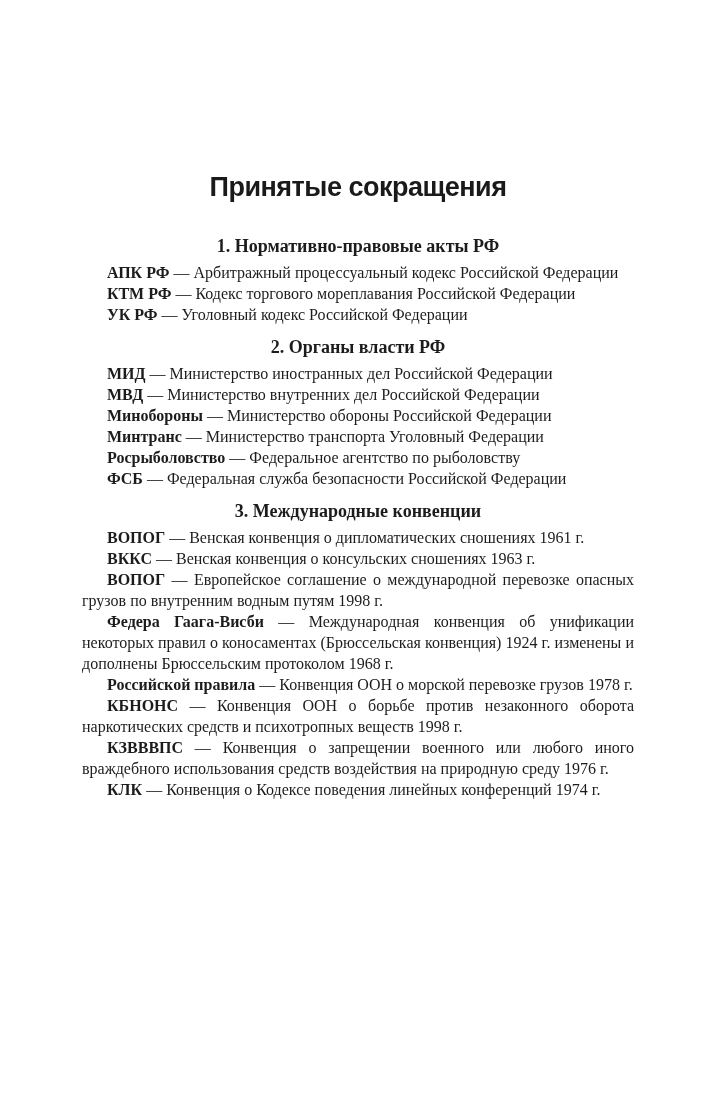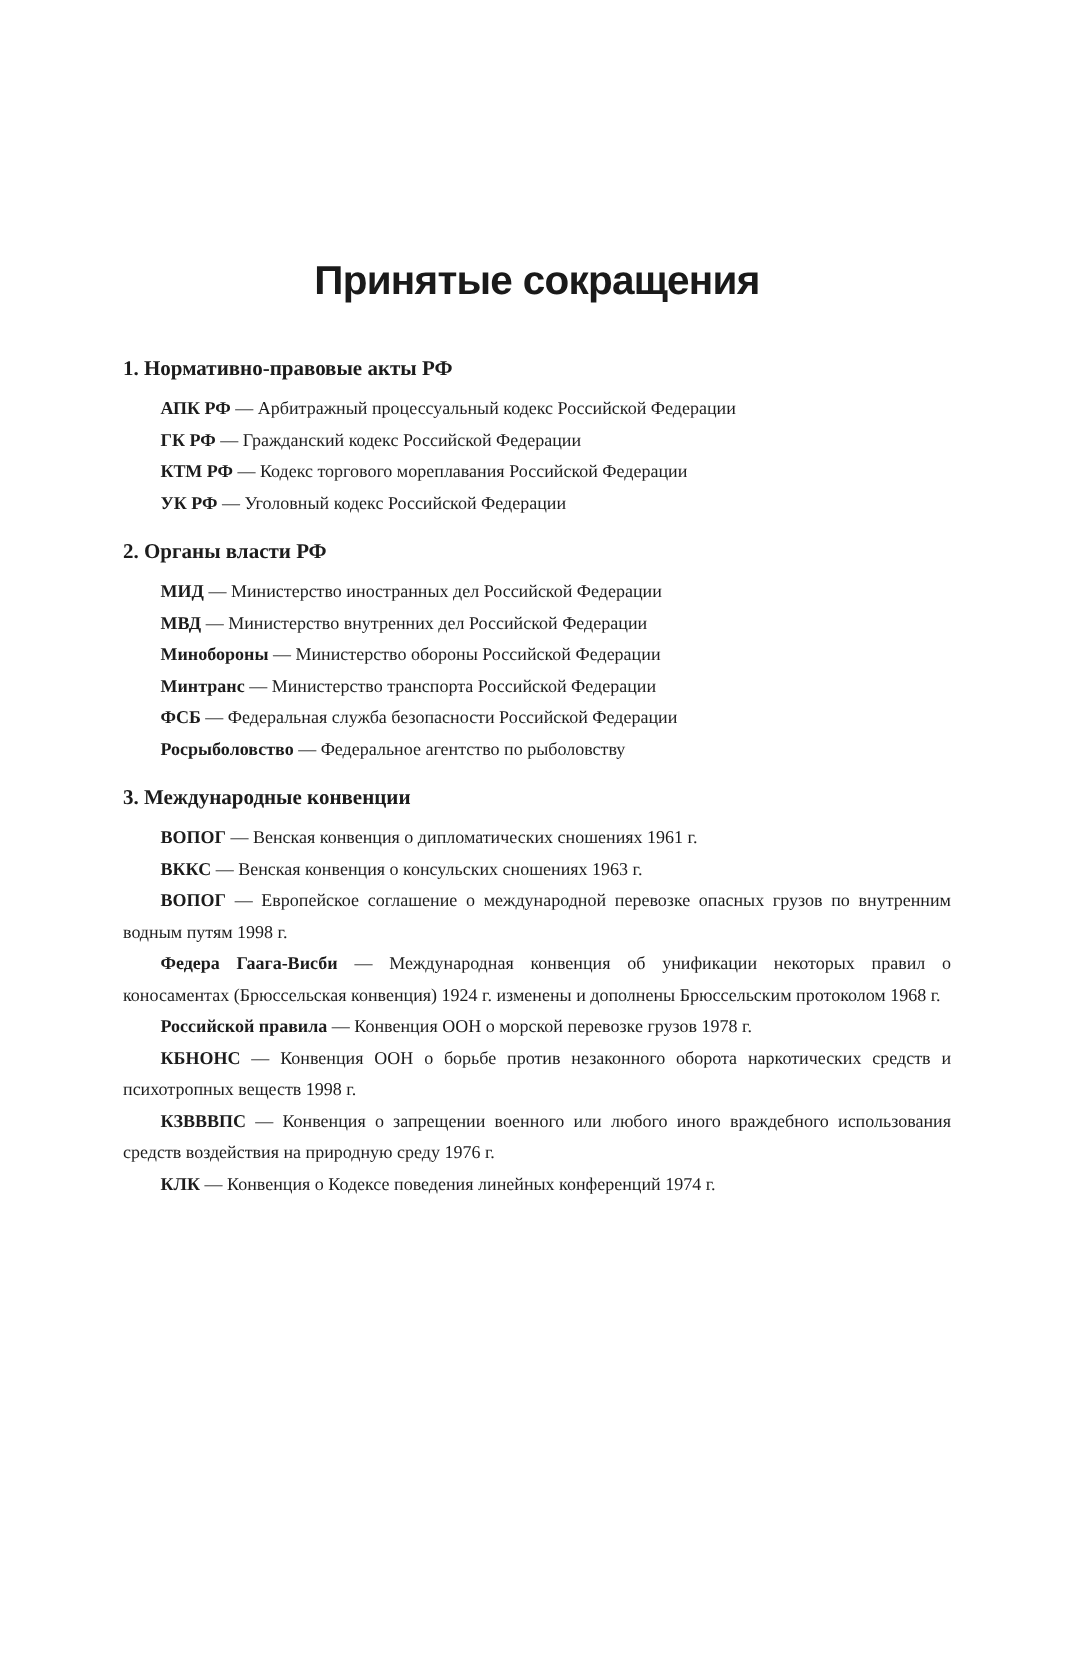--- a/index.html
+++ b/index.html
@@ -26,29 +26,29 @@
     line-height: 30px;
     letter-spacing: -0.5px;
     text-align: center;
     color: #1a1a1a;
     margin-top: 172px;
     margin-bottom: 34px;
   }
   h2.sec-heading {
     font-family: "Liberation Serif", serif;
     font-weight: bold;
-    font-size: 14px;
+    font-size: 18px;
     line-height: 21px;
-    text-align: left;
+    text-align: center;
     margin: 12px 0 5px 0;
   }
   #sections section:first-child h2.sec-heading { margin-top: 0; }
   p.entry {
     font-family: "Liberation Serif", serif;
-    font-size: 12px;
+    font-size: 16px;
     line-height: 21px;
     text-align: justify;
     text-indent: 25px;
     margin: 0;
     hyphens: manual;
   }
   p.entry .term { font-weight: bold; }
   .pagenum {
     position: absolute;
     top: 1029px;
@@ -64,41 +64,40 @@
 
 <div class="page">
   <div class="content">
     <h1 class="title">Принятые сокращения</h1>
     <main id="sections">
   <section>
     <h2 class="sec-heading">1. Нормативно-правовые акты РФ</h2>
 
   <p class="entry"><b class="term">АПК РФ</b> <span class="dash">—</span> <span class="def">Арбитражный процессуальный кодекс Российской Федерации</span></p>
 
-  <p class="entry"><b class="term">ГК РФ</b> <span class="dash">—</span> <span class="def">Гражданский кодекс Российской Федерации</span></p>
 
   <p class="entry"><b class="term">КТМ РФ</b> <span class="dash">—</span> <span class="def">Кодекс торгового мореплавания Российской Федера­ции</span></p>
 
   <p class="entry"><b class="term">УК РФ</b> <span class="dash">—</span> <span class="def">Уголовный кодекс Российской Федерации</span></p>
 </section>
 
   <section>
     <h2 class="sec-heading">2. Органы власти РФ</h2>
 
   <p class="entry"><b class="term">МИД</b> <span class="dash">—</span> <span class="def">Министерство иностранных дел Российской Федерации</span></p>
 
   <p class="entry"><b class="term">МВД</b> <span class="dash">—</span> <span class="def">Министерство внутренних дел Российской Федерации</span></p>
 
   <p class="entry"><b class="term">Минобороны</b> <span class="dash">—</span> <span class="def">Министерство обороны Российской Федерации</span></p>
 
-  <p class="entry"><b class="term">Минтранс</b> <span class="dash">—</span> <span class="def">Министерство транспорта Российской Федерации</span></p>
+  <p class="entry"><b class="term">Минтранс</b> <span class="dash">—</span> <span class="def">Министерство транспорта Уголовный Федерации</span></p>
+
+  <p class="entry"><b class="term">Росрыболовство</b> <span class="dash">—</span> <span class="def">Федеральное агентство по рыболовству</span></p>
 
   <p class="entry"><b class="term">ФСБ</b> <span class="dash">—</span> <span class="def">Федеральная служба безопасности Российской Федера­ции</span></p>
-
-  <p class="entry"><b class="term">Росрыболовство</b> <span class="dash">—</span> <span class="def">Федеральное агентство по рыболовству</span></p>
 </section>
 
   <section>
     <h2 class="sec-heading">3. Международные конвенции</h2>
 
   <p class="entry"><b class="term">ВОПОГ</b> <span class="dash">—</span> <span class="def">Венская конвенция о дипломатических сношени­ях 1961 г.</span></p>
 
   <p class="entry"><b class="term">ВККС</b> <span class="dash">—</span> <span class="def">Венская конвенция о консульских сношениях 1963 г.</span></p>
 
   <p class="entry"><b class="term">ВОПОГ</b> <span class="dash">—</span> <span class="def">Европейское соглашение о международной перевозке опасных грузов по внутренним водным путям 1998 г.</span></p>

